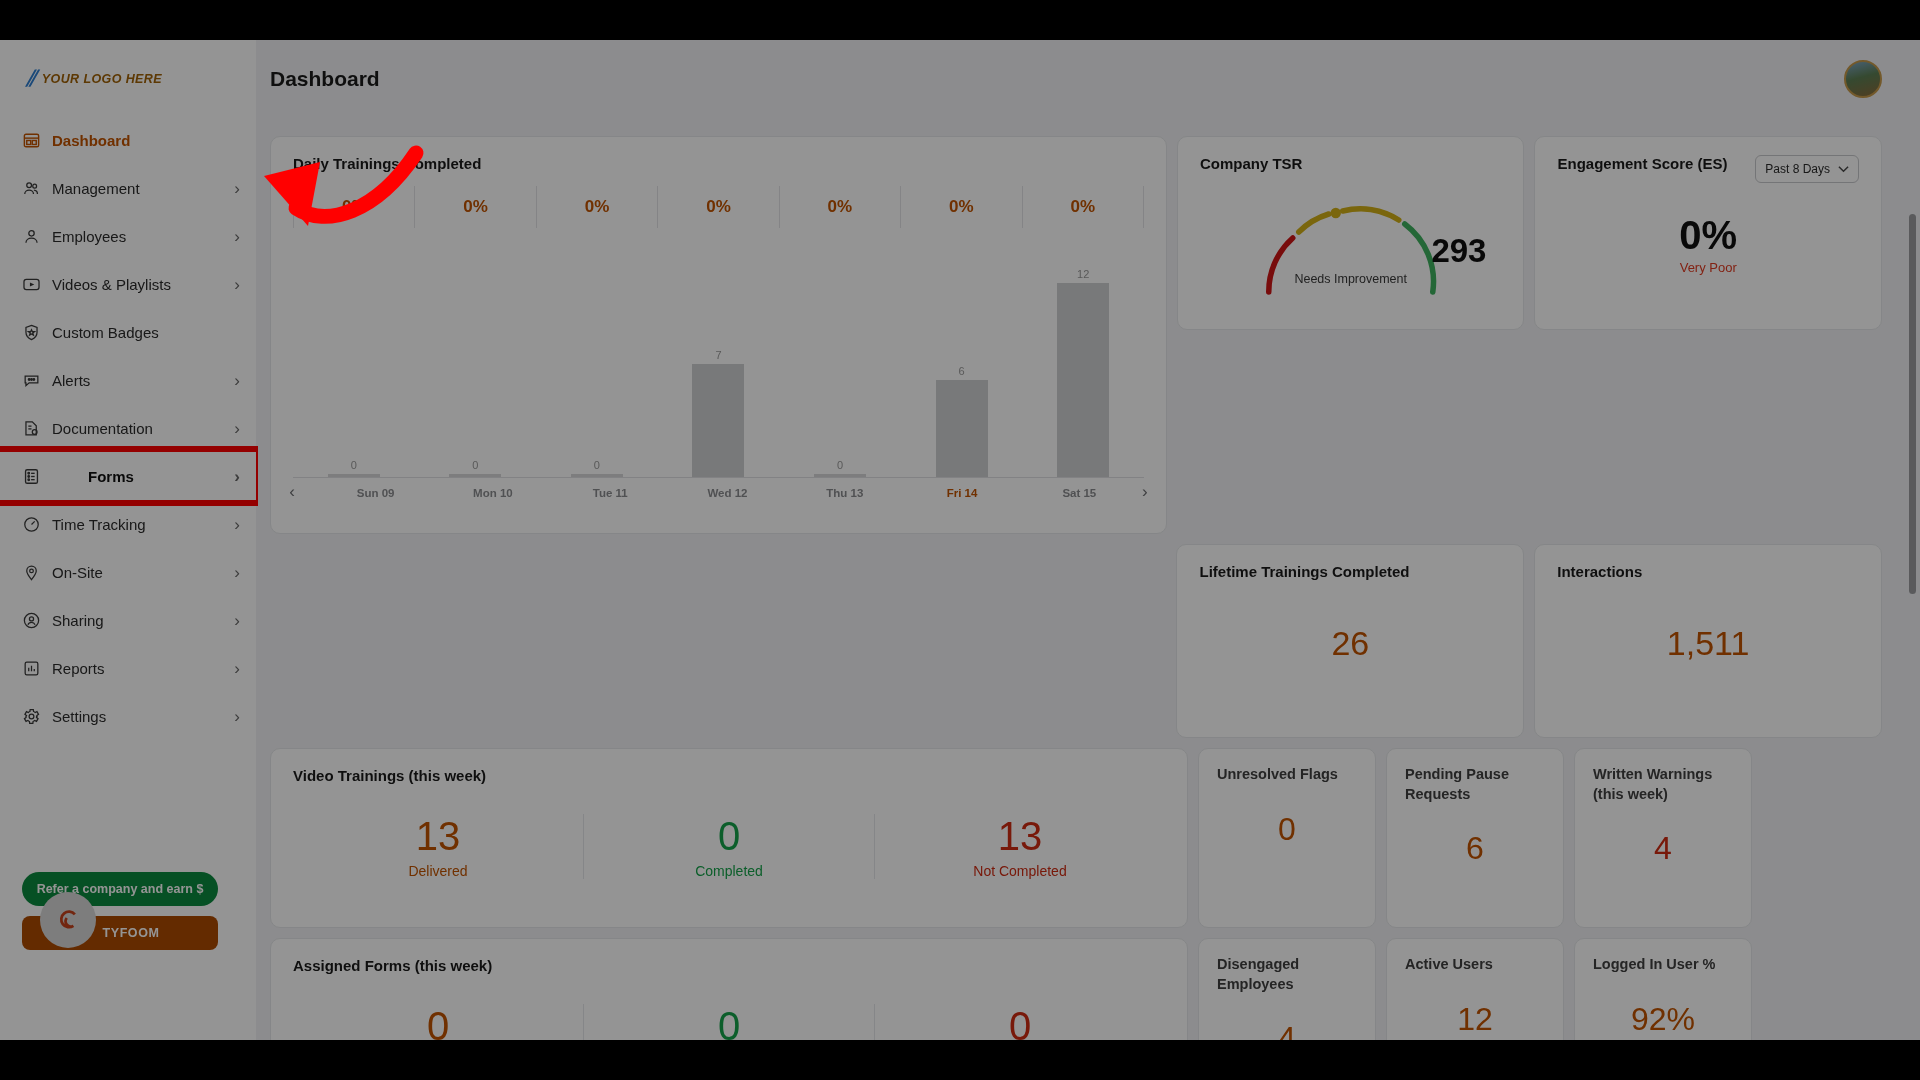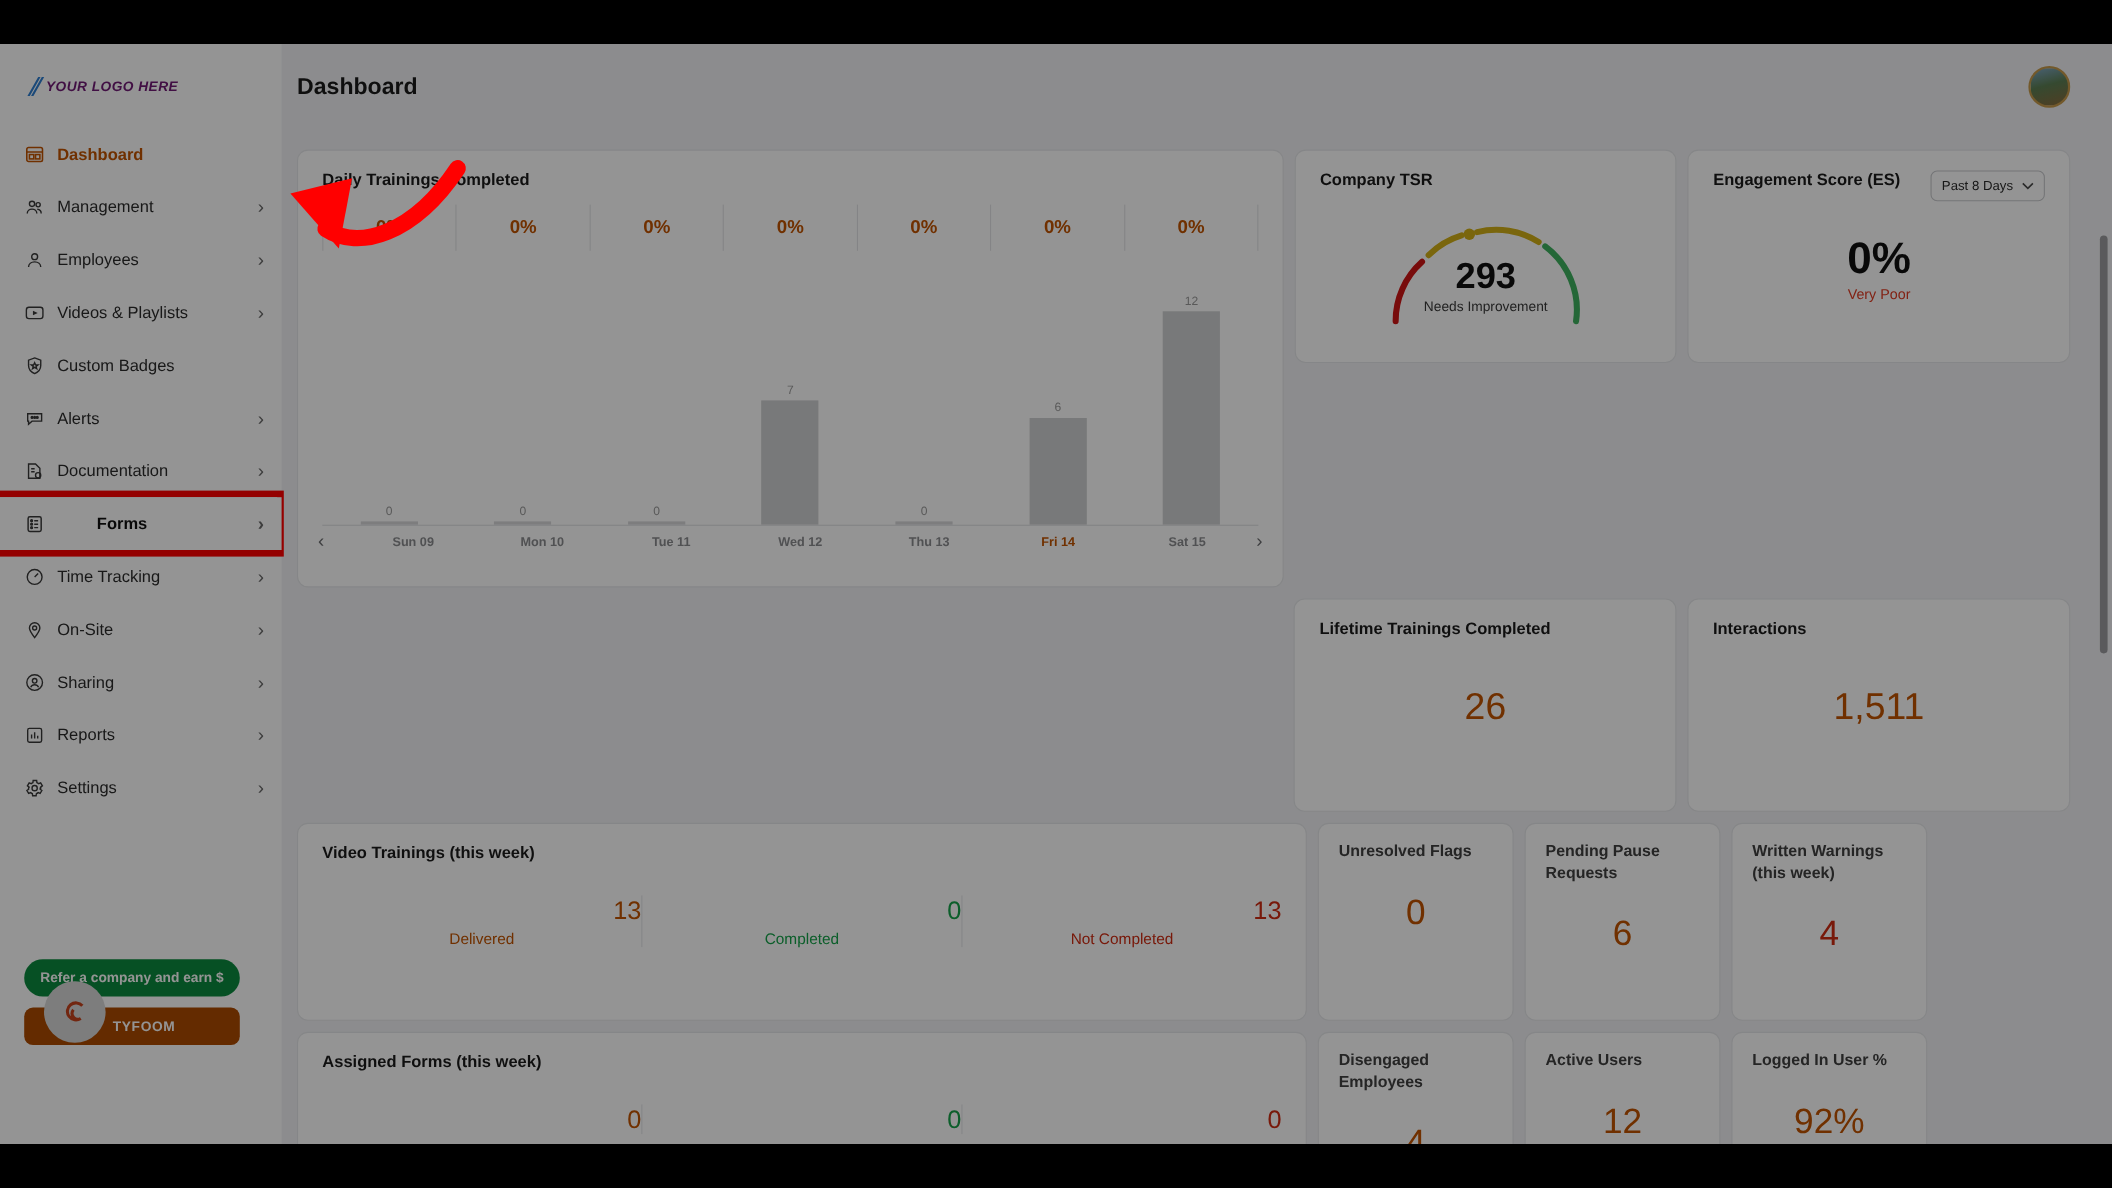--- a/index.html
+++ b/index.html
@@ -30,21 +30,21 @@
     position: absolute; left: 0; top: 0;
     width: 256px; height: 1000px;
     background: #ffffff;
     z-index: 10;
   }
   .logo {
     display: flex; align-items: center; gap: 6px;
     padding: 28px 0 0 26px;
   }
   .logo-mark { color: #2f7fd1; font-size: 22px; font-weight: 700; font-style: italic; line-height: 1; }
-  .logo-text { color: #701a75; font-size: 12.5px; font-weight: 700; font-style: italic; letter-spacing: .4px; text-align: right; }
+  .logo-text { color: #a16207; font-size: 12.5px; font-weight: 700; font-style: italic; letter-spacing: .4px; text-align: right; }
 
   .nav { margin-top: 26px; }
   .nav-item {
     display: flex; align-items: center;
     height: 48px; padding-left: 22px; padding-right: 16px;
     color: #2c2c2c; font-size: 15px;
     cursor: pointer; position: relative;
   }
   .nav-item .ico { width: 30px; flex: 0 0 30px; display: flex; align-items: center; color: #3a3a3a; }
   .nav-item .lbl { flex: 1; white-space: nowrap; }
@@ -139,21 +139,21 @@
     display: flex; align-items: center; justify-content: center;
     color: #6c6d70; font-size: 17px; cursor: pointer; user-select: none;
   }
   .nav-arrow.left { left: 10px; }
   .nav-arrow.right { right: 10px; }
 
   
   .tsr-card { width: 355px; height: 194px; position: relative; }
   .gauge-wrap { position: relative; width: 100%; height: 120px; margin-top: 8px; }
   .gauge-val {
-    position: absolute; left: 0; right: 0; top: 52px; text-align: center;
+    position: absolute; left: 0; right: 15px; top: 52px; text-align: right;
     font-size: 33px; font-weight: 700; color: #111;
   }
   .gauge-lbl {
     position: absolute; left: 0; right: 0; top: 92px; text-align: center;
     font-size: 12.5px; color: #3a3a3a;
   }
   .es-card { width: 355px; height: 194px; position: relative; }
   .es-head { display: flex; align-items: flex-start; justify-content: space-between; text-align: right; }
   .es-select {
     border: 1px solid #c9cacd; border-radius: 6px; background: #fff;
@@ -164,21 +164,21 @@
   .es-sub { text-align: center; font-size: 13px; color: #e03b22; margin-top: 2px; }
 
   .stat-card { width: 355px; height: 194px; }
   .stat-big { text-align: center; font-size: 34px; color: #c25400; margin-top: 44px; font-weight: 400; }
 
   
   .triple-card { width: 918px; height: 180px; }
   .triple-body { display: flex; margin-top: 30px; }
   .triple-cell { flex: 1; text-align: center; border-left: 1px solid #e6e7ea; }
   .triple-cell:first-child { border-left: none; }
-  .triple-num { font-size: 23px; font-weight: 400; text-align: right; }
+  .triple-num { font-size: 40px; font-weight: 400; }
   .triple-lbl { font-size: 14px; margin-top: 4px; }
   .c-orange { color: #c25400; }
   .c-green { color: #16a34a; }
   .c-red { color: #cf2b12; }
 
   .mini-card { width: 178px; height: 180px; padding: 16px 18px; }
   .mini-title { font-size: 14.5px; font-weight: 700; color: #404040; line-height: 1.35; }
   .mini-num { text-align: center; font-size: 32px; margin-top: 26px; }
 
   

